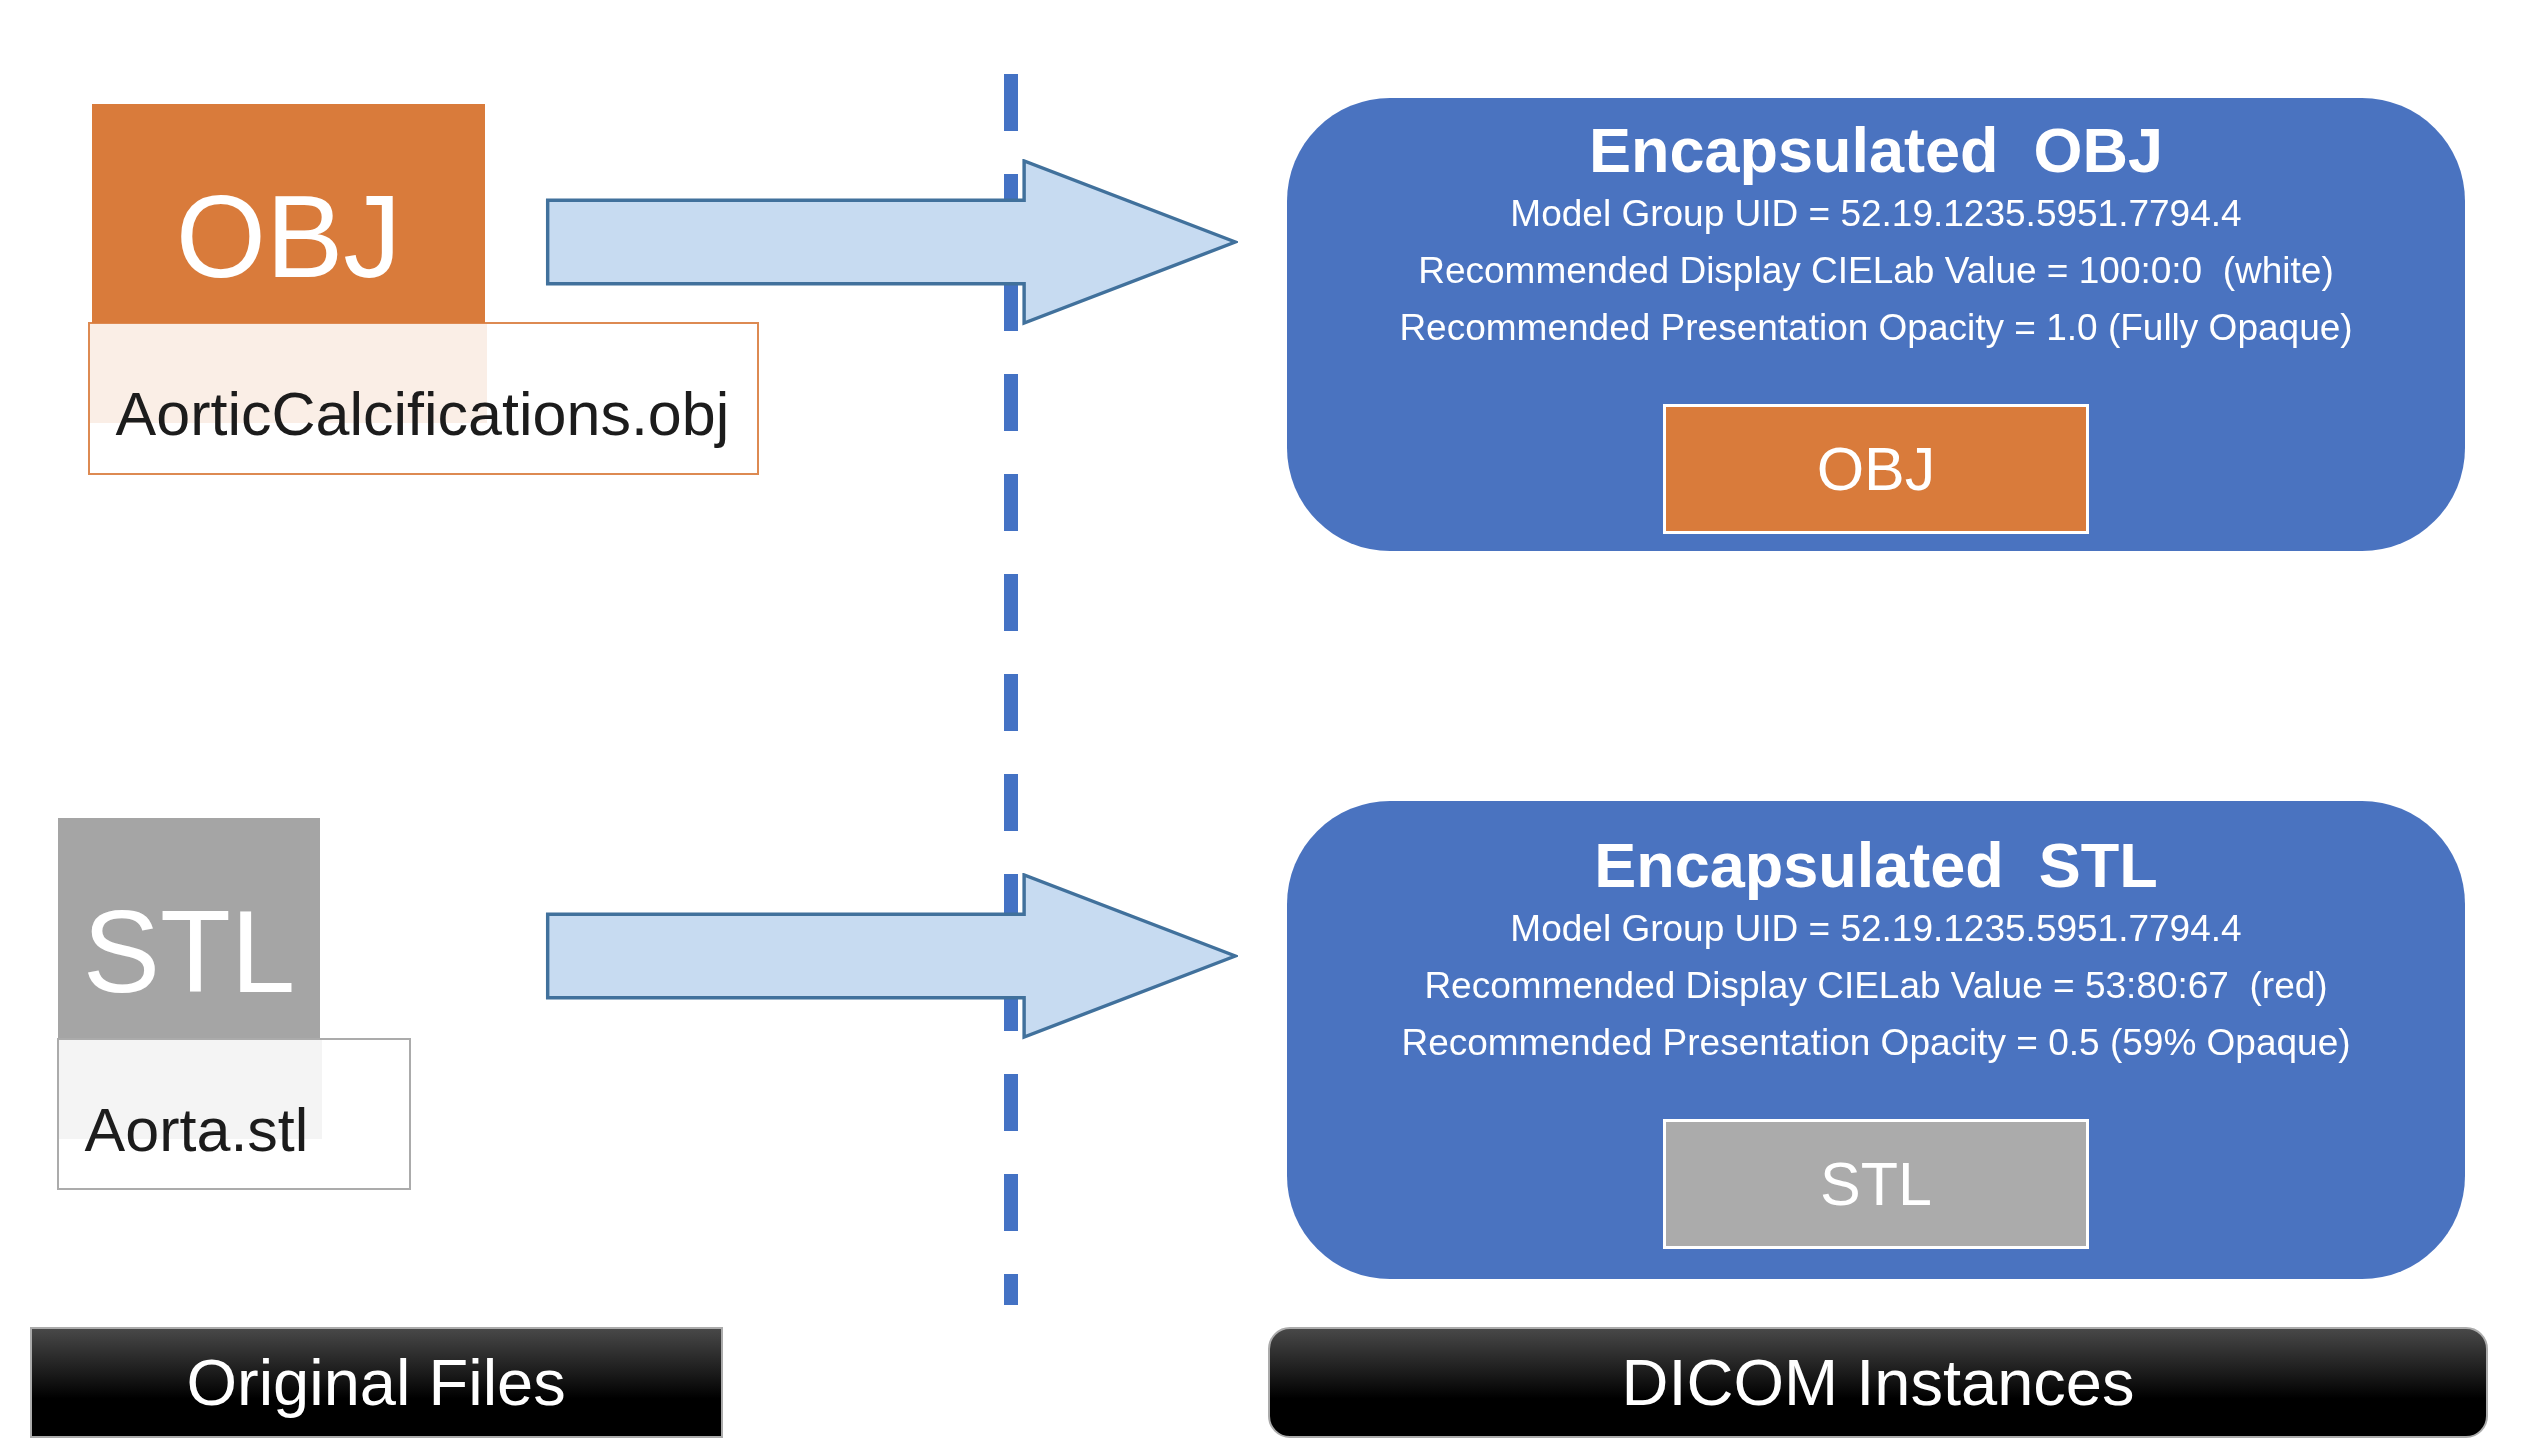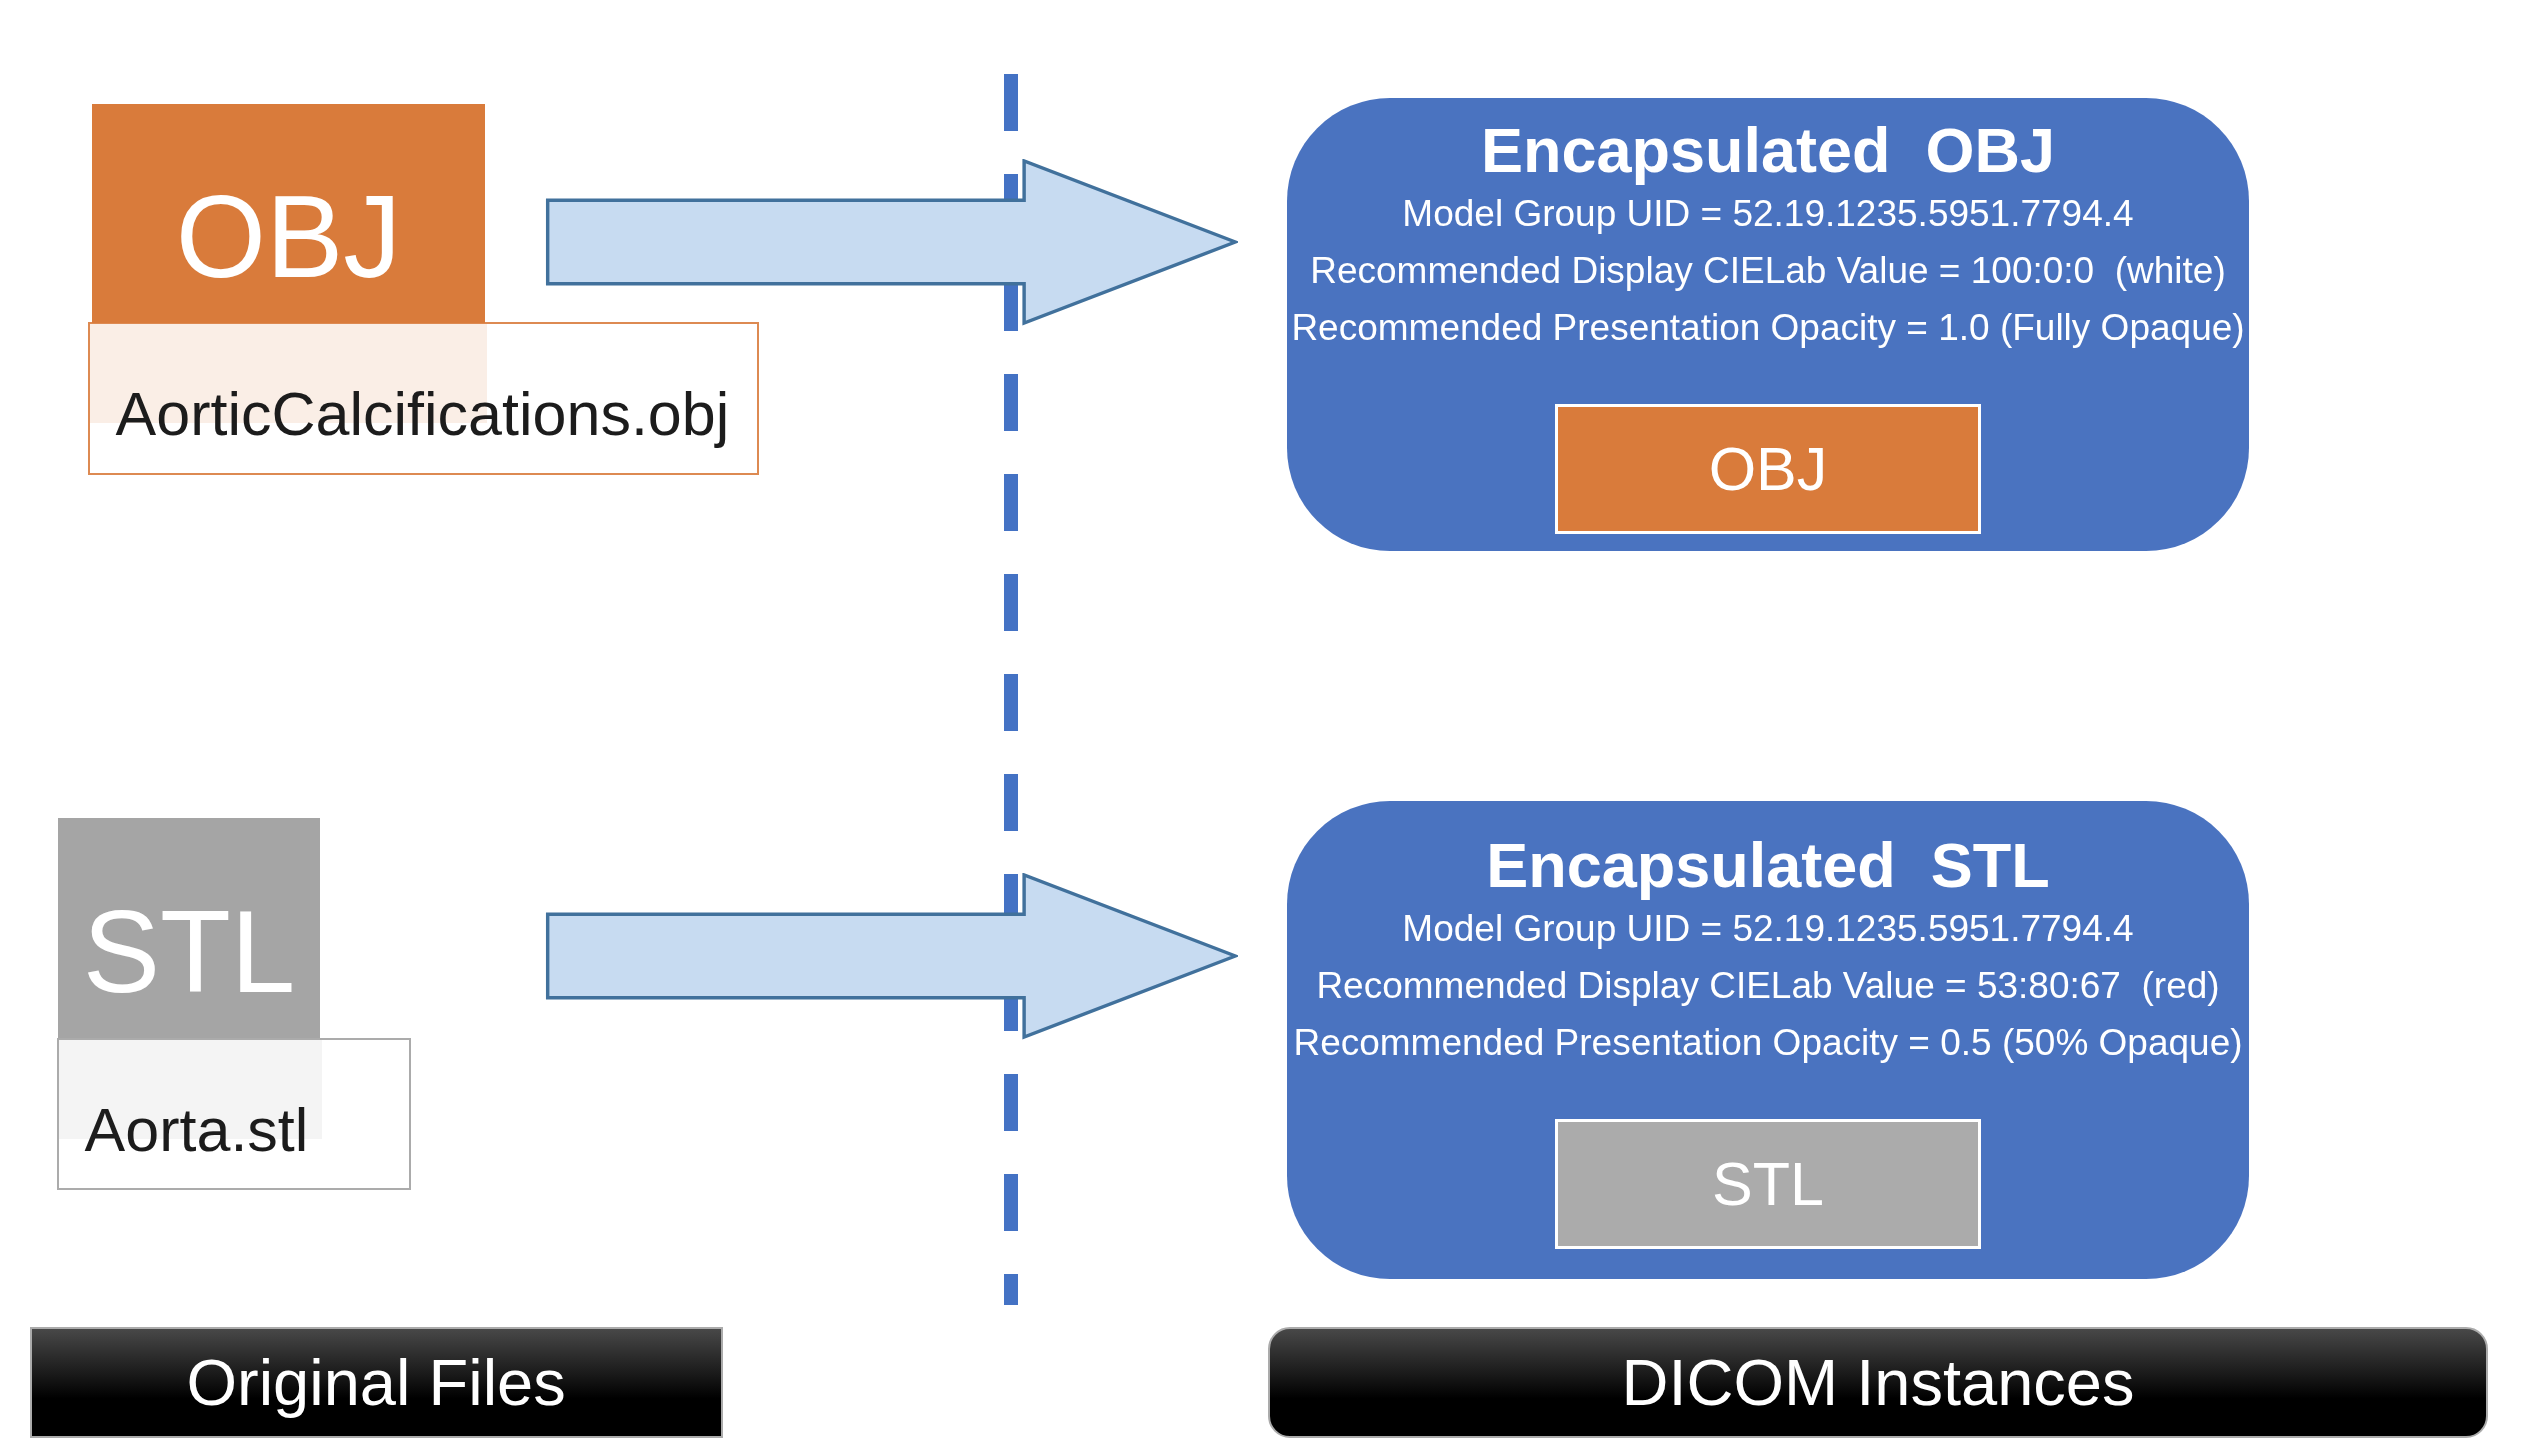--- a/index.html
+++ b/index.html
@@ -26,21 +26,21 @@
 
   .filebox{position:absolute;background:#ffffff;box-sizing:border-box;z-index:2;}
   .obj-filebox{left:88px;top:302px;width:671px;height:153px;border:2px solid var(--orange_border,#DD8A52);}
   .stl-filebox{left:57px;top:1018px;width:354px;height:152px;border:2px solid var(--gray_border,#ABABAB);}
   .tint{position:absolute;left:0;top:0;height:99px;}
   .tint-obj{width:397px;background:var(--tint_obj,#FAEEE6);}
   .tint-stl{width:263px;background:var(--tint_stl,#F4F4F4);}
   .filename{position:absolute;left:25.6px;top:55px;font-size:61px;color:#1c1c1c;white-space:nowrap;}
 
   
-  .panel{position:absolute;left:1287px;width:962px;border-radius:103px;
+  .panel{position:absolute;left:1287px;width:1178px;border-radius:103px;
     background:var(--panel_blue,#4A73C0);color:#ffffff;text-align:center;box-sizing:border-box;z-index:3;}
   .panel-obj{top:78px;height:453px;padding-top:17.7px;}
   .panel-stl{top:781px;height:478px;padding-top:29.6px;}
   .panel-title{font-size:63px;font-weight:bold;line-height:69px;white-space:pre-wrap;}
   .panel-line{font-size:37px;line-height:57px;white-space:pre-wrap;}
   .chip{width:420px;height:124px;margin:48px auto 0 auto;border:3.9px solid #ffffff;box-sizing:content-box;
     display:flex;align-items:center;justify-content:center;font-size:61px;color:#ffffff;}
   .chip-obj{background:var(--orange,#D97B3B);}
   .chip-stl{background:var(--gray_border,#ABABAB);}
 
@@ -91,21 +91,21 @@
     <div class="panel-line">Recommended Presentation Opacity = 1.0 (Fully Opaque)</div>
     <div class="chip chip-obj">
       <span>OBJ</span>
     </div>
   </div>
 
   <div class="panel panel-stl">
     <div class="panel-title">Encapsulated  STL</div>
     <div class="panel-line">Model Group UID = 52.19.1235.5951.7794.4</div>
     <div class="panel-line">Recommended Display CIELab Value = 53:80:67  (red)</div>
-    <div class="panel-line">Recommended Presentation Opacity = 0.5 (50% Opaque)</div>
+    <div class="panel-line">Recommended Presentation Opacity = 0.5 (59% Opaque)</div>
     <div class="chip chip-stl">
       <span>STL</span>
     </div>
   </div>
 
   <div class="bar bar-left">
     <span>Original Files</span>
   </div>
 
   <div class="bar bar-right">

